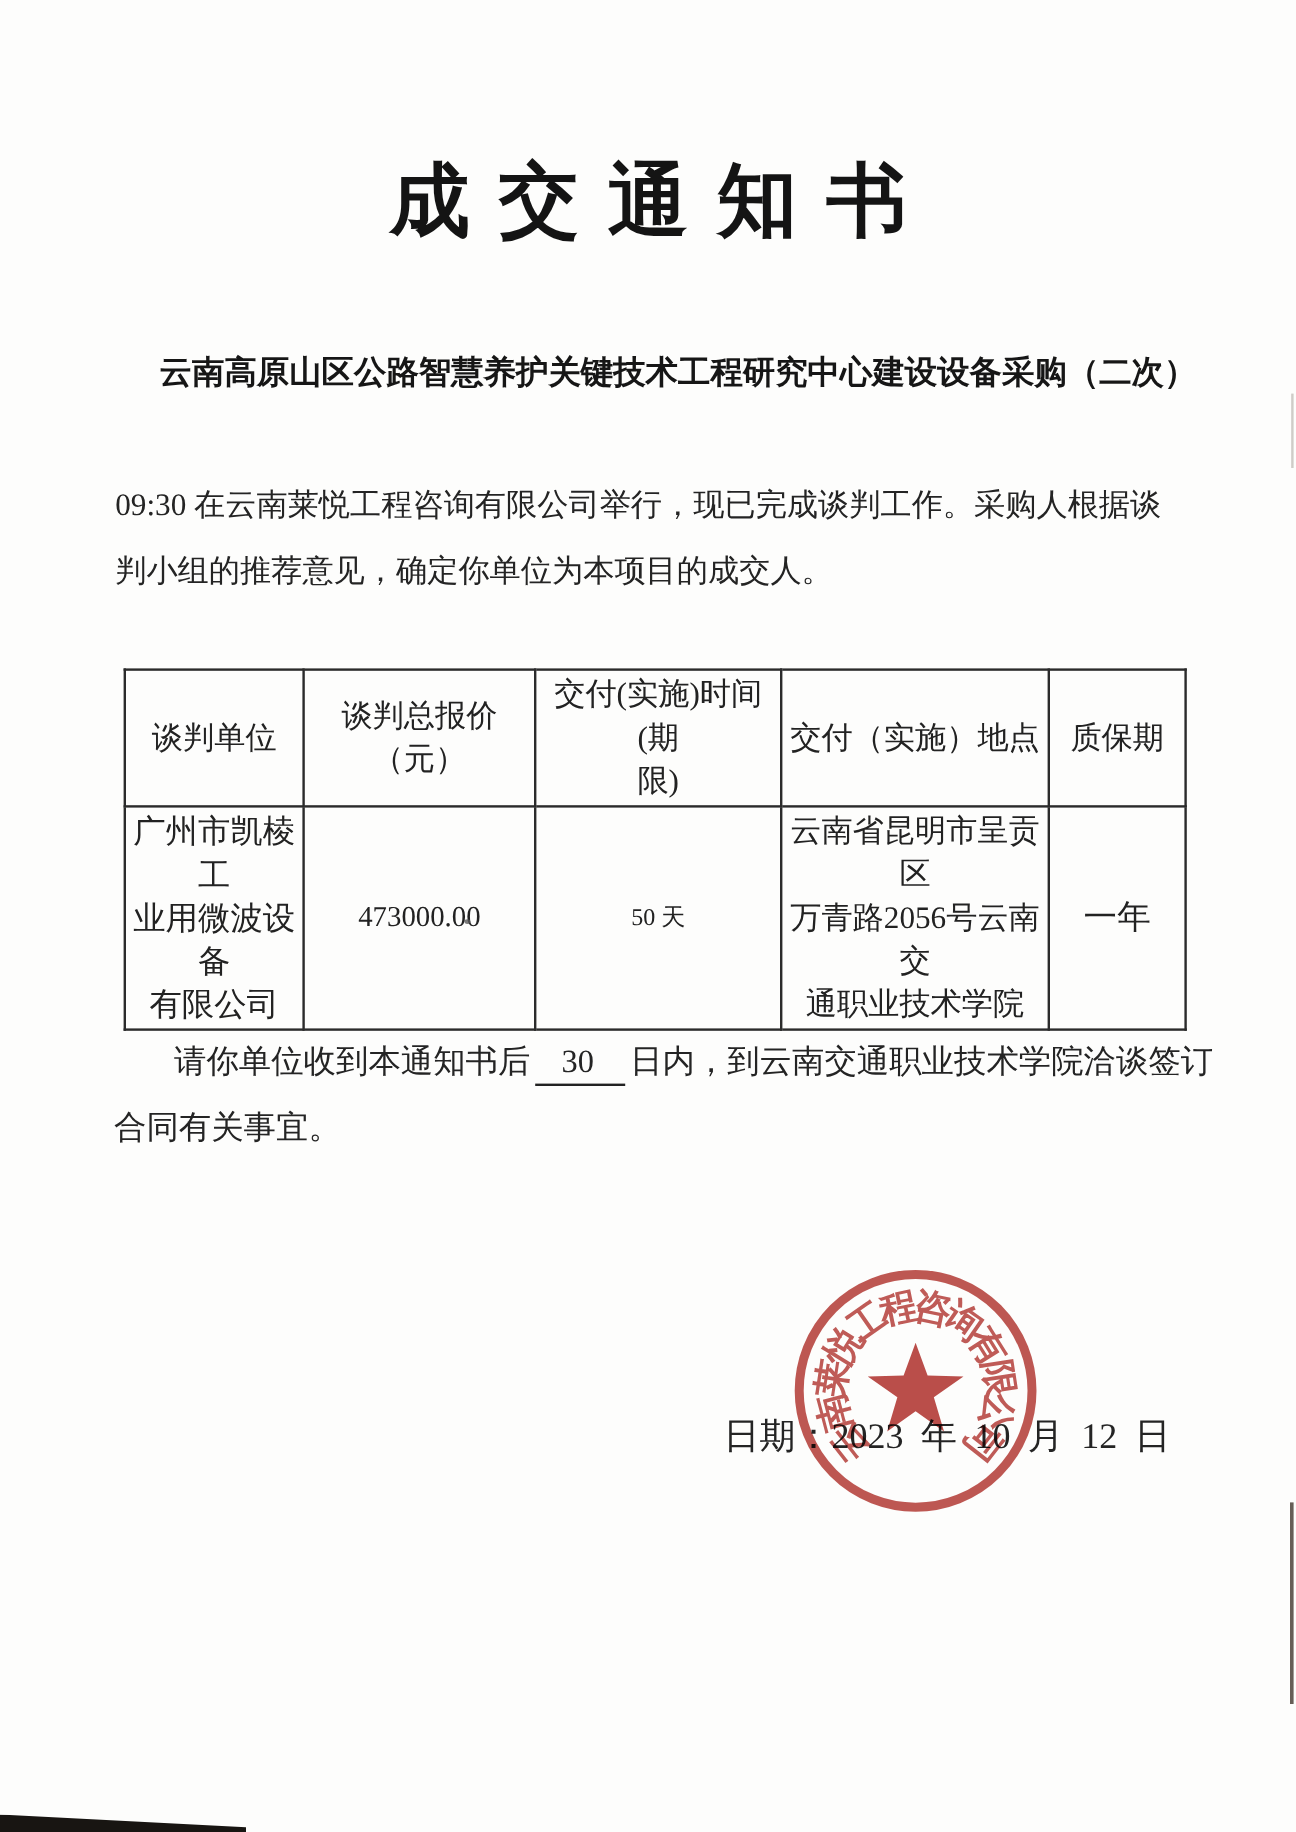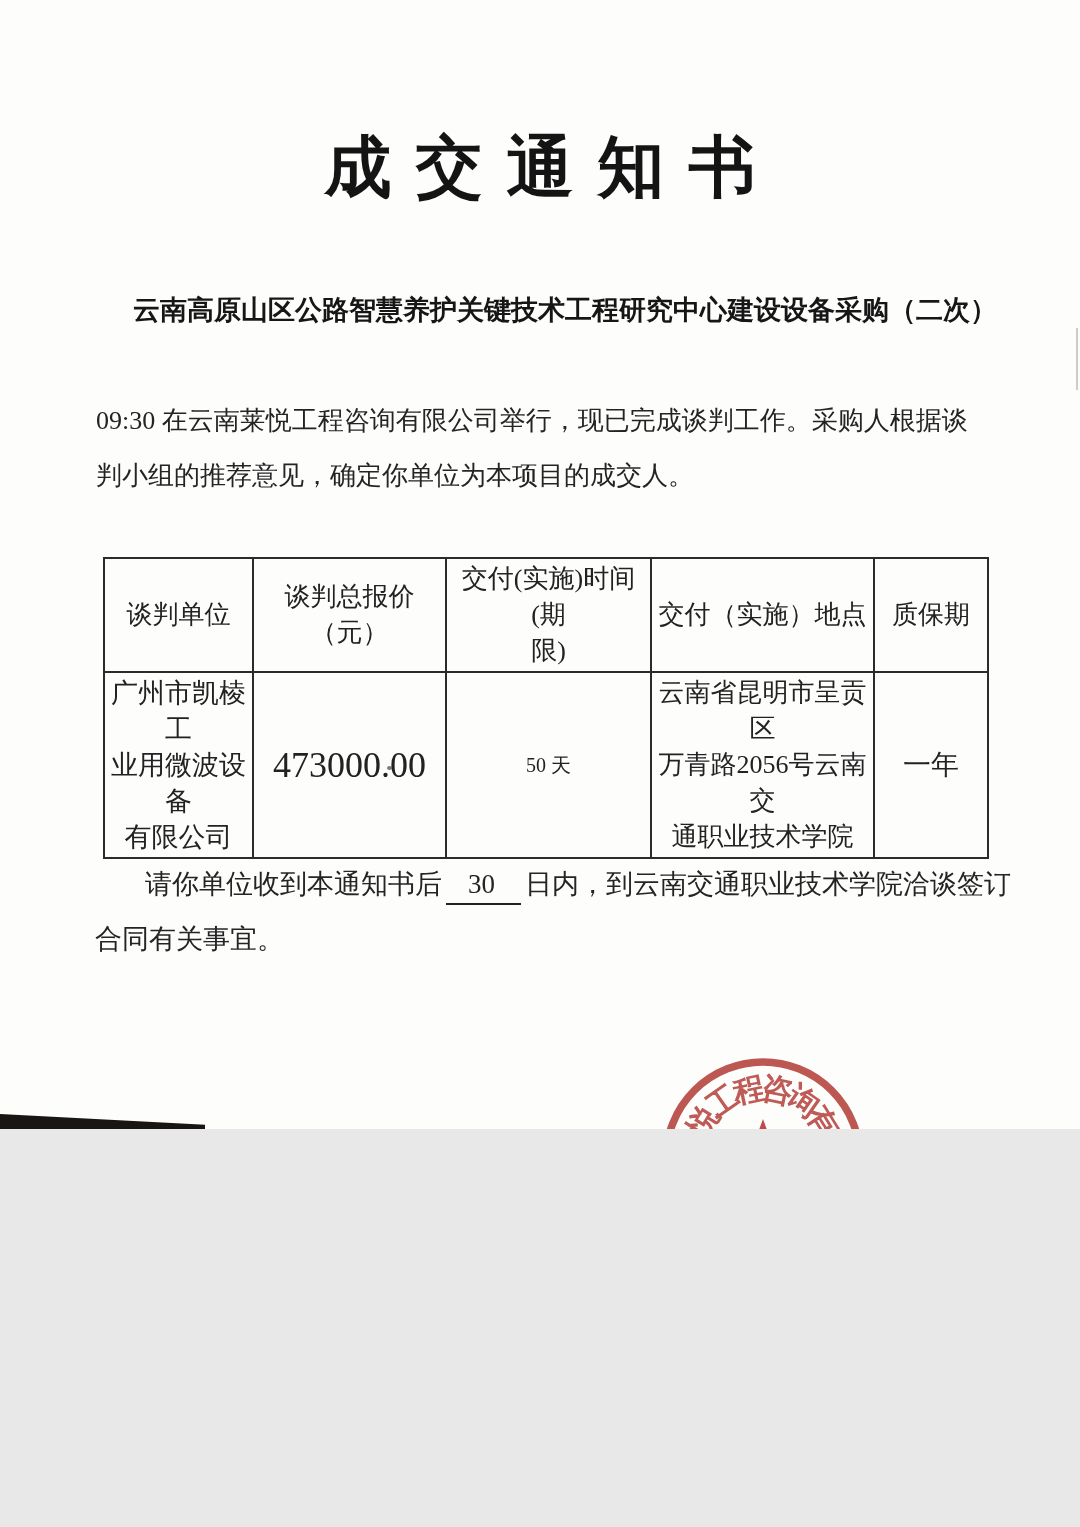--- a/index.html
+++ b/index.html
@@ -1,20 +1,20 @@
 <!DOCTYPE html>
 <html><head>
 <meta charset="utf-8">
 <style>
   * { margin: 0; padding: 0; box-sizing: border-box; }
   html, body { background: #e8e8e8; }
   .page {
     position: relative;
     width: 1080px;
-    height: 1129px;
+    height: 1527px;
     margin: 0 auto;
     background: #fdfdfc;
     overflow: hidden;
     font-family: "Liberation Serif", "DejaVu Serif", serif;
     color: #1e1e1e;
   }
   .doc-title {
     position: absolute;
     top: 122px; left: 0; right: 0;
     text-align: center;
@@ -166,21 +166,21 @@
 （元）</th>
       <th class="c3">交付(实施)时间(期
 限)</th>
       <th class="c4">交付（实施）地点</th>
       <th class="c5">质保期</th>
     </tr>
     <tr class="drow">
       <td class="c1" style="font-size:27px;">广州市凯棱工
 业用微波设备
 有限公司</td>
-      <td class="c2" style="font-size:36px;">473000.00</td>
+      <td class="c2" style="font-size:24px;">473000.00</td>
       <td class="c3" style="font-size:20px;">50 天</td>
       <td class="c4" style="font-size:26px;">云南省昆明市呈贡区
 万青路2056号云南交
 通职业技术学院</td>
       <td class="c5" style="font-size:28px;">一年</td>
     </tr>
   </tbody>
     </table>
 
   <div class="body-line" style="left:145px; top:867px; font-size:27px;">

